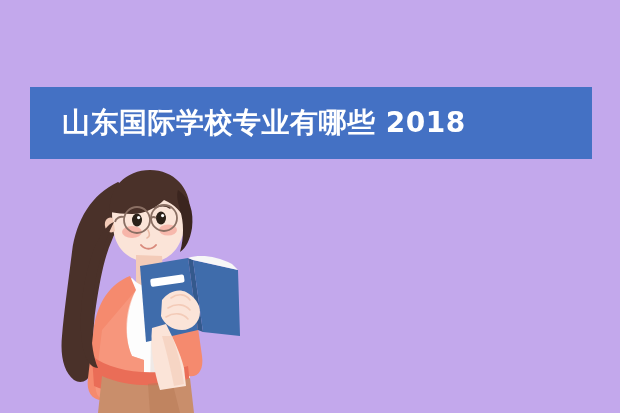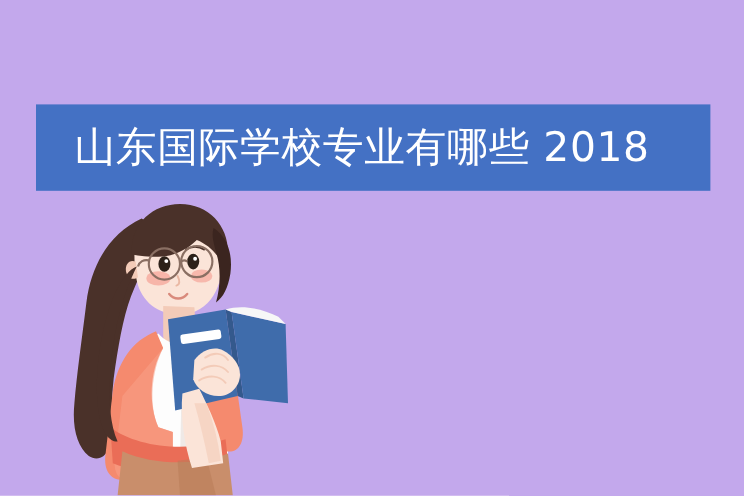--- a/index.html
+++ b/index.html
@@ -26,22 +26,22 @@
     width: 562px;
     height: 72px;
     background: #4471c4;
     display: flex;
     align-items: center;
     box-sizing: border-box;
     padding-left: 32px;
   }
   #title-text {
     color: #ffffff;
-    font-size: 34px;
-    font-weight: normal;
+    font-size: 28px;
+    font-weight: bold;
     letter-spacing: 0.5px;
     line-height: 1;
     white-space: nowrap;
     font-family: "DejaVu Sans", "Liberation Sans", sans-serif;
   }
   #illustration {
     position: absolute;
     left: 40px;
     top: 160px;
     width: 230px;

